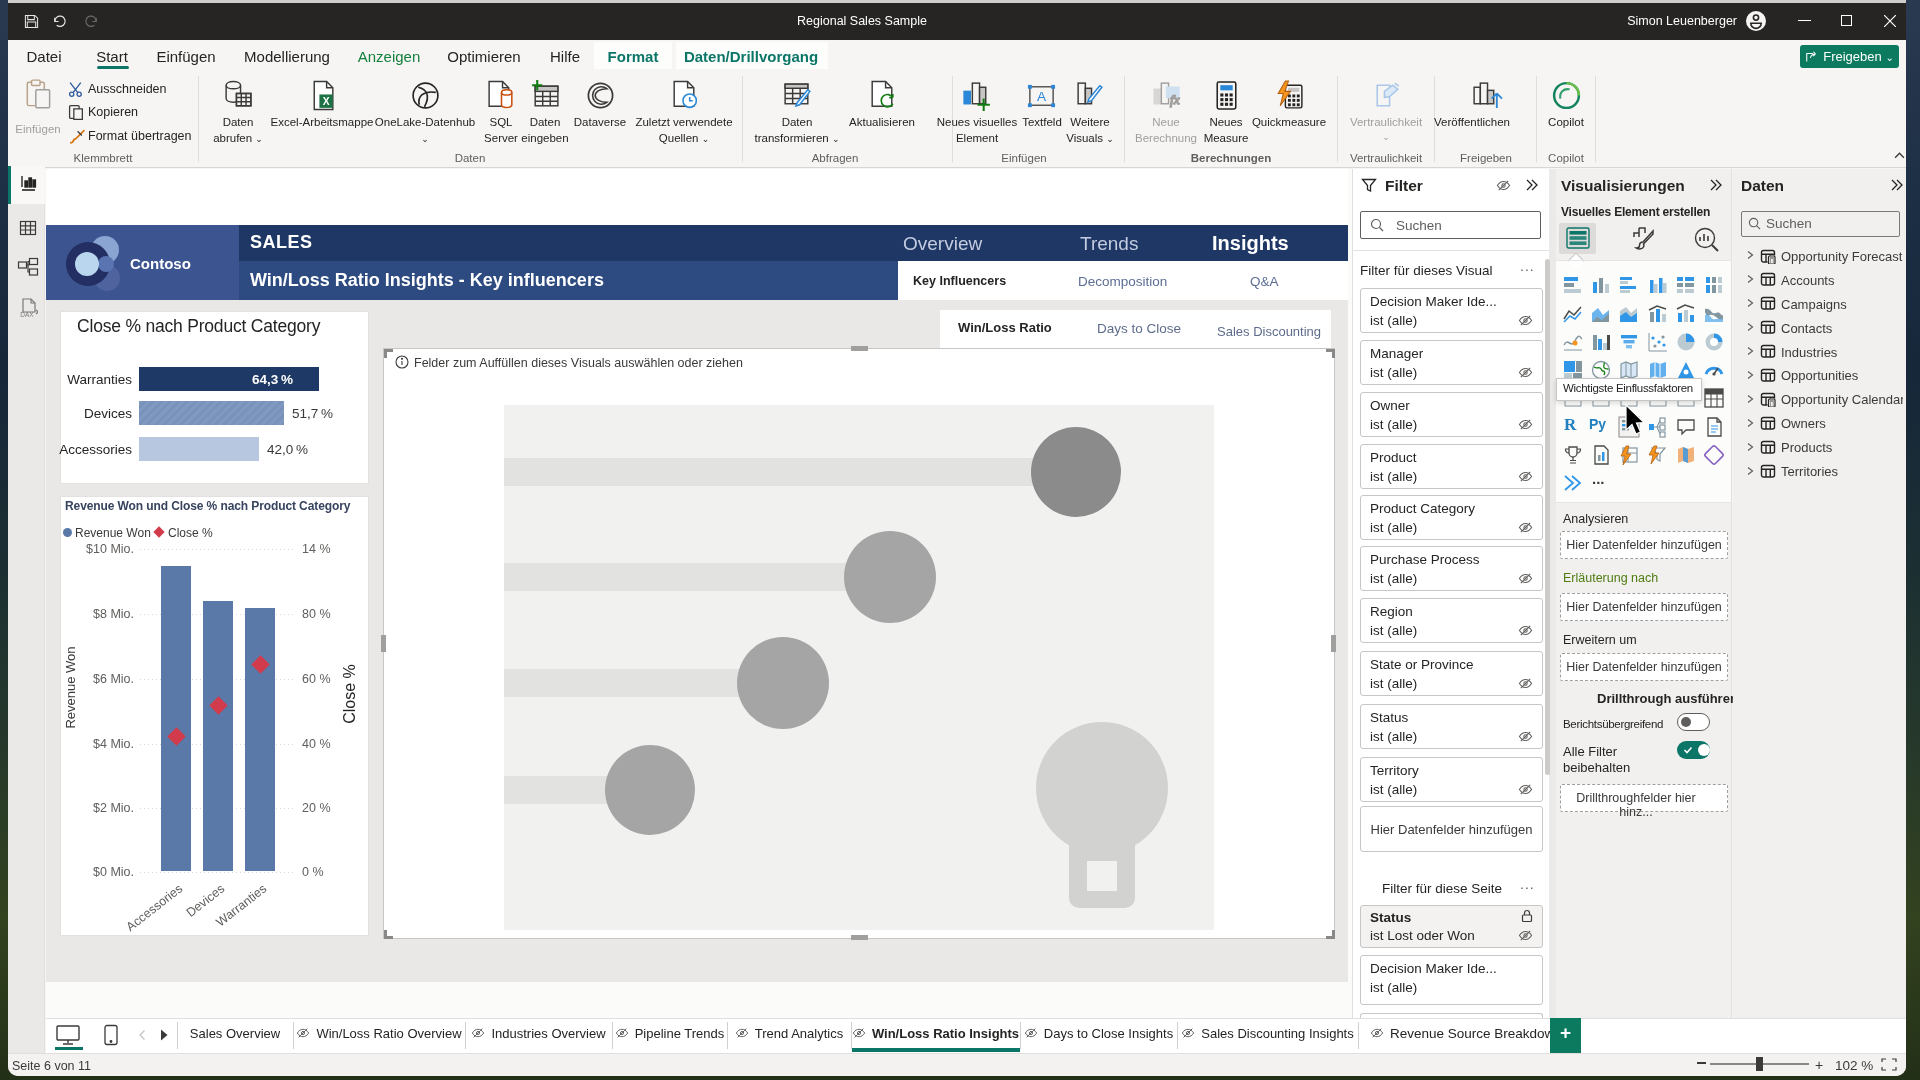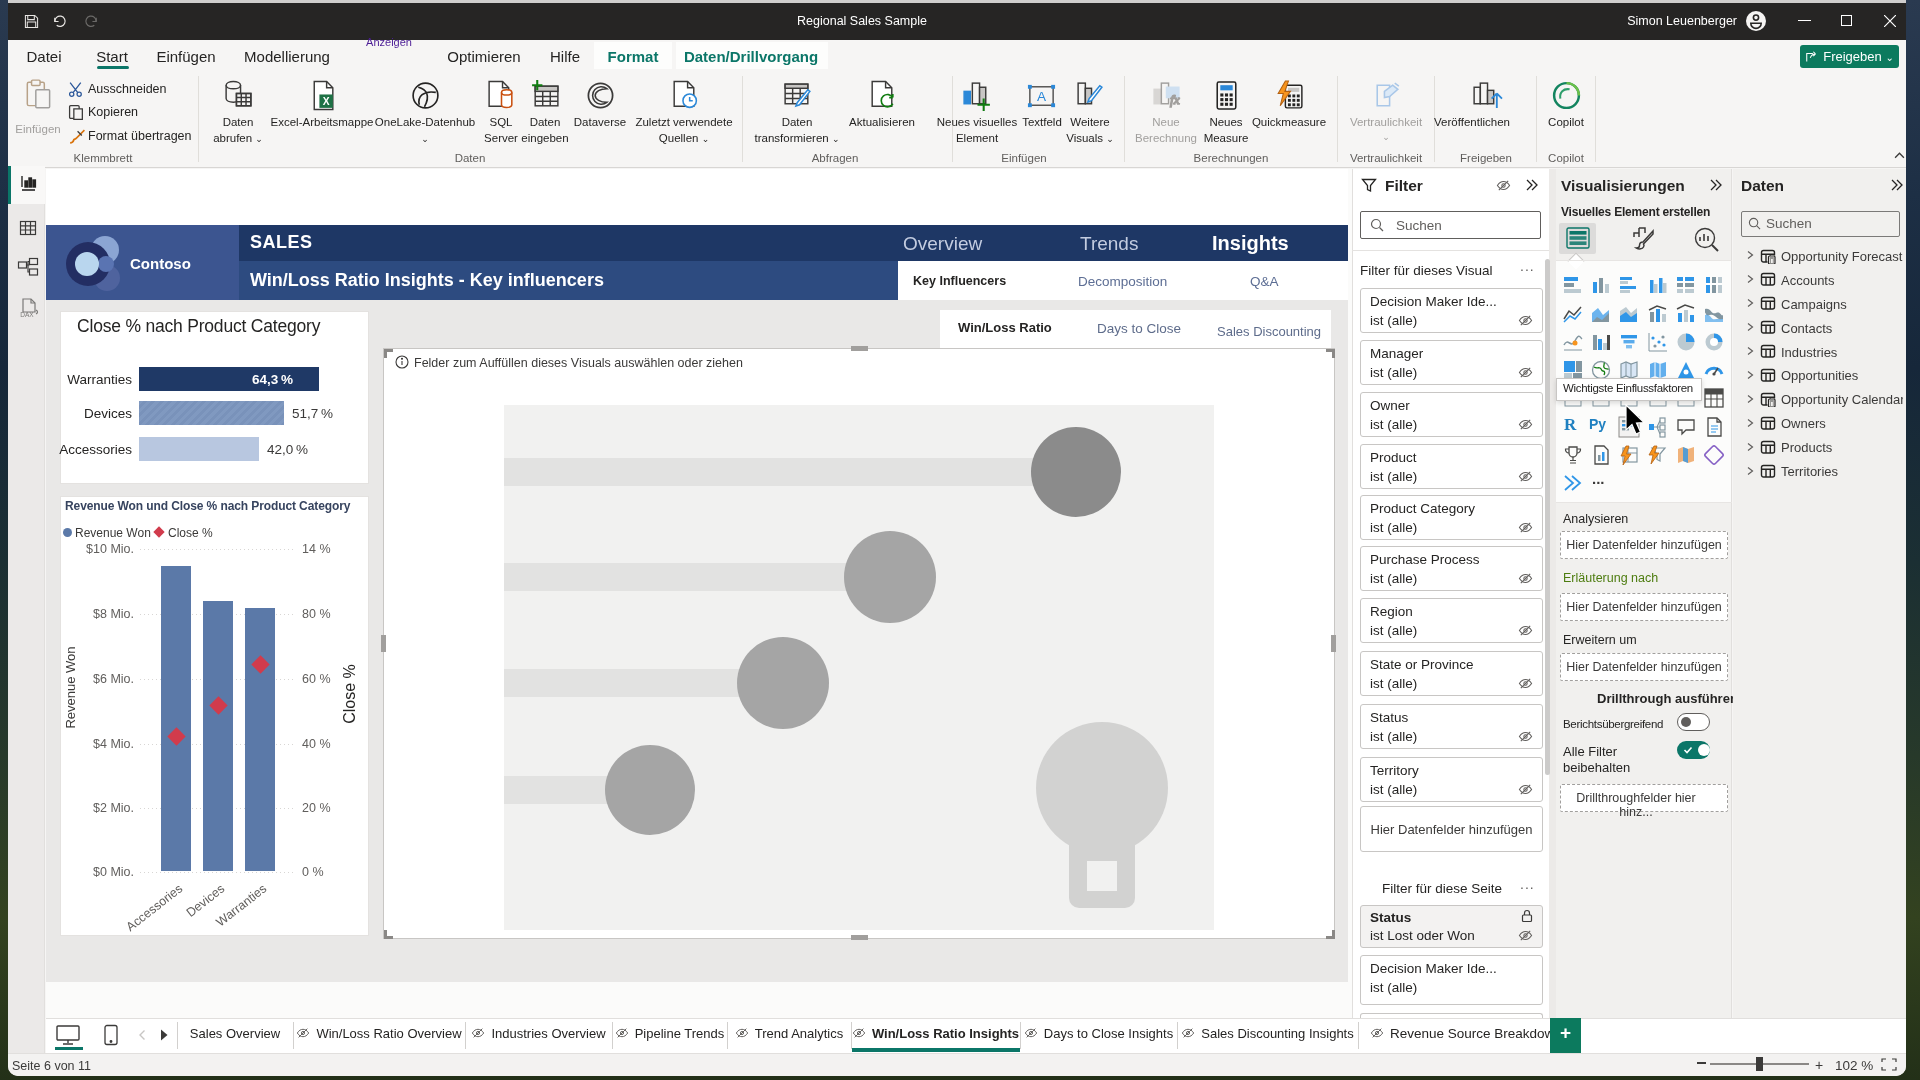--- a/index.html
+++ b/index.html
@@ -39,21 +39,21 @@
 <svg class="abs" style="left:1884px;top:15px" width="12" height="12" viewBox="0 0 12 12" stroke="#ffffff" stroke-width="1.2">
 <path d="M0 0 L12 12 M12 0 L0 12"></path>
       </svg>
 <div class="abs" style="left:8px;top:40px;width:1898px;height:128px;background:#f6f5f4;border-bottom:1px solid #d8d6d4;"></div>
 <div class="abs" style="left:594px;top:42px;width:78px;height:27px;background:#fdfdfc;"></div>
 <div class="abs" style="left:676px;top:42px;width:152px;height:27px;background:#fdfdfc;"></div>
 <div class="abs" style="left:-46px;top:48px;width:180px;text-align:center;font-size:15px;font-weight:normal;color:#252423;">Datei</div>
 <div class="abs" style="left:22px;top:48px;width:180px;text-align:center;font-size:15px;font-weight:normal;color:#252423;">Start</div>
 <div class="abs" style="left:96px;top:48px;width:180px;text-align:center;font-size:15px;font-weight:normal;color:#252423;">Einfügen</div>
 <div class="abs" style="left:197px;top:48px;width:180px;text-align:center;font-size:15px;font-weight:normal;color:#252423;">Modellierung</div>
-<div class="abs" style="left:299px;top:36px;width:180px;text-align:center;font-size:11px;font-weight:normal;color:#4c1d95;">Anzeigen</div>
+<div class="abs" style="left:299px;top:48px;width:180px;text-align:center;font-size:15px;font-weight:normal;color:#15803d;">Anzeigen</div>
 <div class="abs" style="left:394px;top:48px;width:180px;text-align:center;font-size:15px;font-weight:normal;color:#252423;">Optimieren</div>
 <div class="abs" style="left:475px;top:48px;width:180px;text-align:center;font-size:15px;font-weight:normal;color:#252423;">Hilfe</div>
 <div class="abs" style="left:543px;top:48px;width:180px;text-align:center;font-size:15px;font-weight:bold;color:#0b7668;">Format</div>
 <div class="abs" style="left:661px;top:48px;width:180px;text-align:center;font-size:15px;font-weight:bold;color:#0b7668;">Daten/Drillvorgang</div>
 <div class="abs" style="left:97px;top:66px;width:32px;height:3px;background:#0b7668;border-radius:2px;"></div>
 <div class="abs" style="left:1800px;top:45px;width:99px;height:23px;background:#0c7a5e;border-radius:3px;color:#fff;font-size:13px;line-height:23px;text-align:center;">
 <svg style="display:inline-block;vertical-align:-3px;margin-right:4px" width="14" height="14" viewBox="0 0 16 16" fill="none" stroke="#fff" stroke-width="1.2">
           <path d="M2 13 v-9 h7"></path>
           <path d="M6 9 c1-3 3-4.5 6-4.5 M12 4.5 l-2.5-2.5 M12 4.5 l-2.5 2.5"></path>
         </svg>Freigeben <span style="font-size:10px">⌄</span></div>
@@ -65,21 +65,21 @@
 <div class="abs" style="left:952px;top:76px;width:1px;height:86px;background:#e0deda;"></div>
 <div class="abs" style="left:1124px;top:76px;width:1px;height:86px;background:#e0deda;"></div>
 <div class="abs" style="left:1337px;top:76px;width:1px;height:86px;background:#e0deda;"></div>
 <div class="abs" style="left:1434px;top:76px;width:1px;height:86px;background:#e0deda;"></div>
 <div class="abs" style="left:1536px;top:76px;width:1px;height:86px;background:#e0deda;"></div>
 <div class="abs" style="left:1595px;top:76px;width:1px;height:86px;background:#e0deda;"></div>
 <div class="abs" style="left:23px;top:152px;width:160px;text-align:center;font-size:11.5px;color:#605e5c;">Klemmbrett</div>
 <div class="abs" style="left:390px;top:152px;width:160px;text-align:center;font-size:11.5px;color:#605e5c;">Daten</div>
 <div class="abs" style="left:755px;top:152px;width:160px;text-align:center;font-size:11.5px;color:#605e5c;">Abfragen</div>
 <div class="abs" style="left:944px;top:152px;width:160px;text-align:center;font-size:11.5px;color:#605e5c;">Einfügen</div>
-<div class="abs" style="left:1151px;top:152px;width:160px;text-align:center;font-size:11.5px;color:#605e5c;">Berechnungen</div>
+<div class="abs" style="left:1151px;top:152px;width:160px;text-align:center;font-size:11.5px;color:#605e5c;font-weight:bold;">Berechnungen</div>
 <div class="abs" style="left:1306px;top:152px;width:160px;text-align:center;font-size:11.5px;color:#605e5c;">Vertraulichkeit</div>
 <div class="abs" style="left:1406px;top:152px;width:160px;text-align:center;font-size:11.5px;color:#605e5c;">Freigeben</div>
 <div class="abs" style="left:1486px;top:152px;width:160px;text-align:center;font-size:11.5px;color:#605e5c;">Copilot</div>
 <svg class="abs" style="left:22px;top:78px" width="34" height="34" viewBox="0 0 32 32" fill="none">
 <rect x="5" y="4" width="16" height="22" rx="1.5" stroke="#b8a288" stroke-width="1.4"></rect>
 <rect x="9" y="2" width="8" height="5" rx="1" stroke="#b8a288" stroke-width="1.4" fill="#f6f5f4"></rect>
 <rect x="13" y="11" width="13" height="17" rx="1" stroke="#a19f9d" stroke-width="1.4" fill="#f6f5f4"></rect>
       </svg>
 <div class="abs" style="left:-47px;top:123px;width:170px;text-align:center;font-size:11.5px;color:#a19f9d;white-space:nowrap;">Einfügen</div>
 <svg class="abs" style="left:68px;top:81px" width="17" height="17" viewBox="0 0 16 16" fill="none" stroke="#2b579a" stroke-width="1.2">

